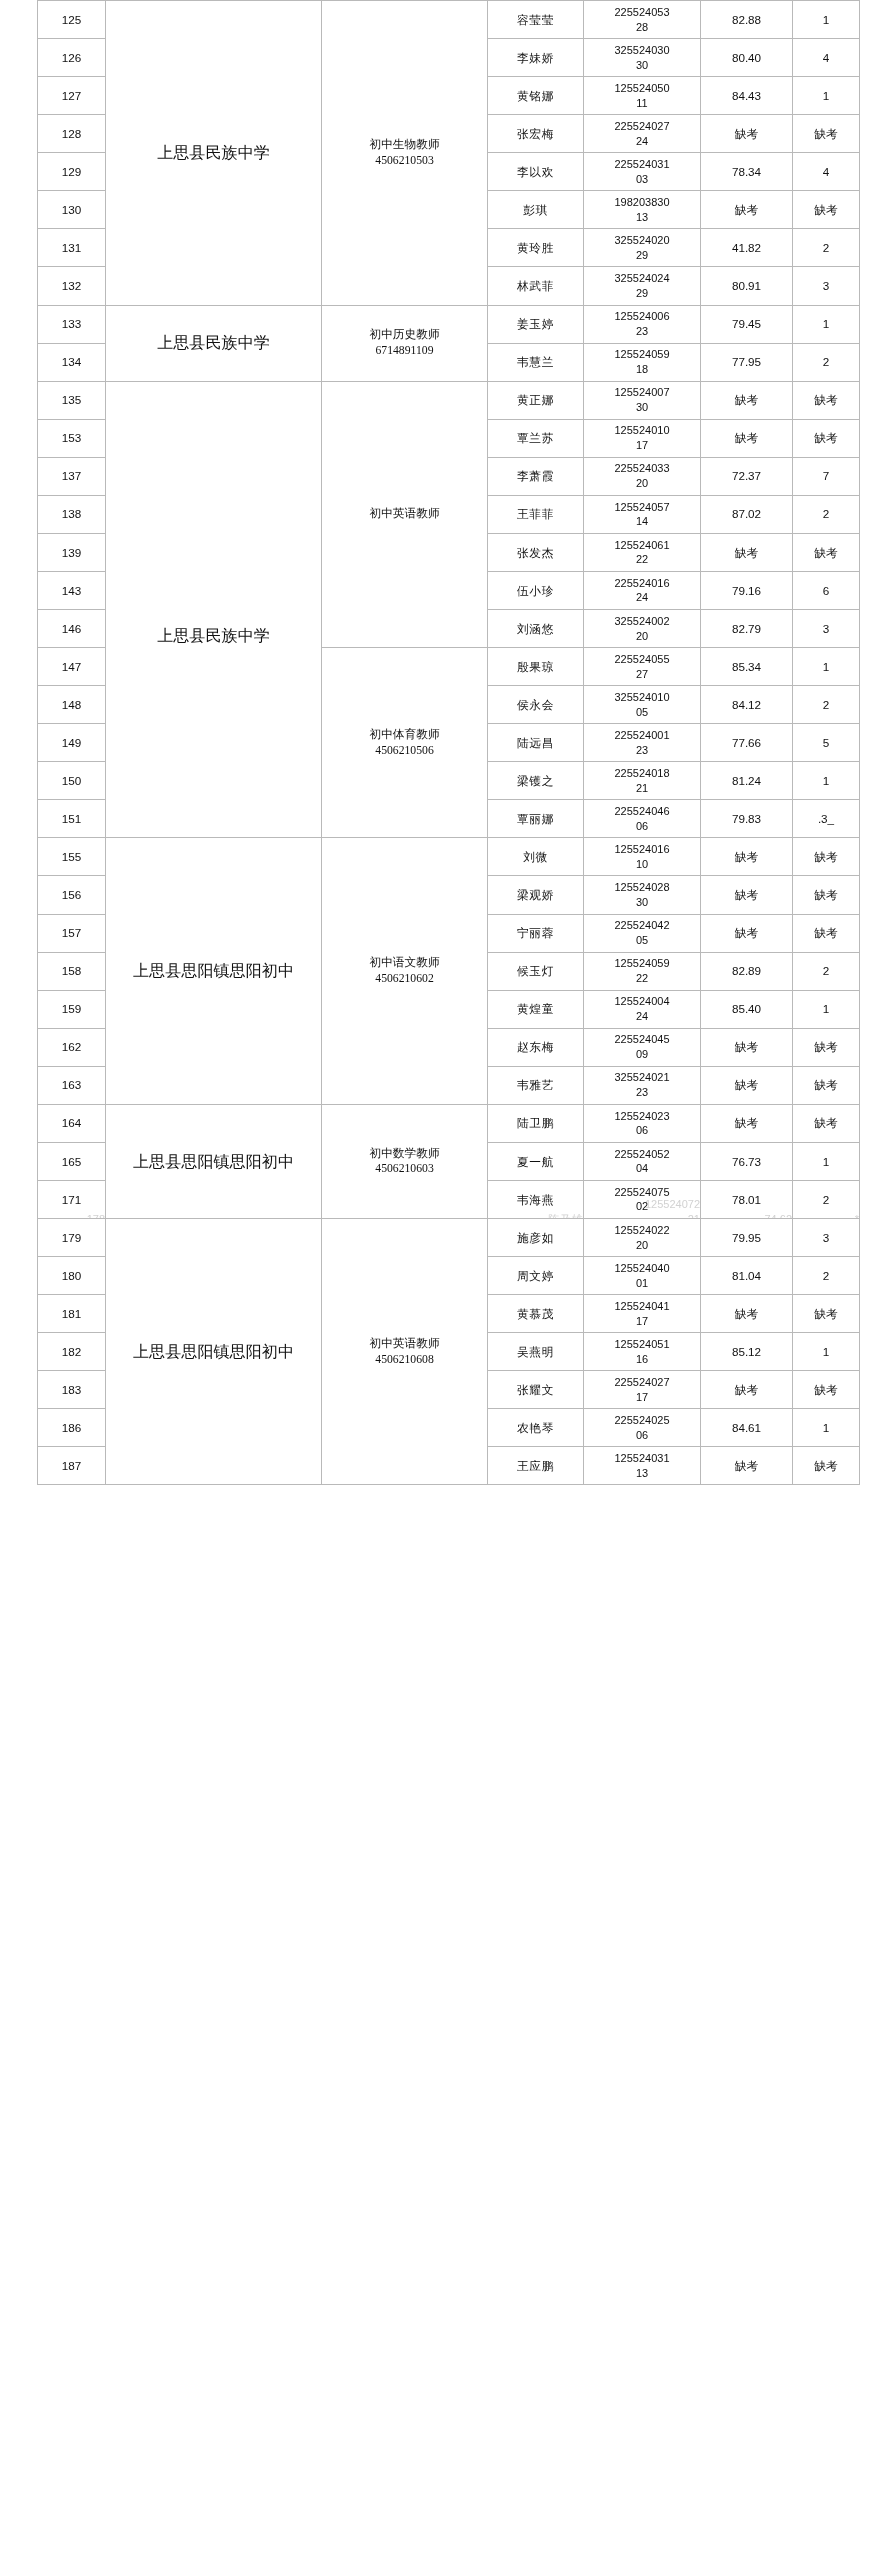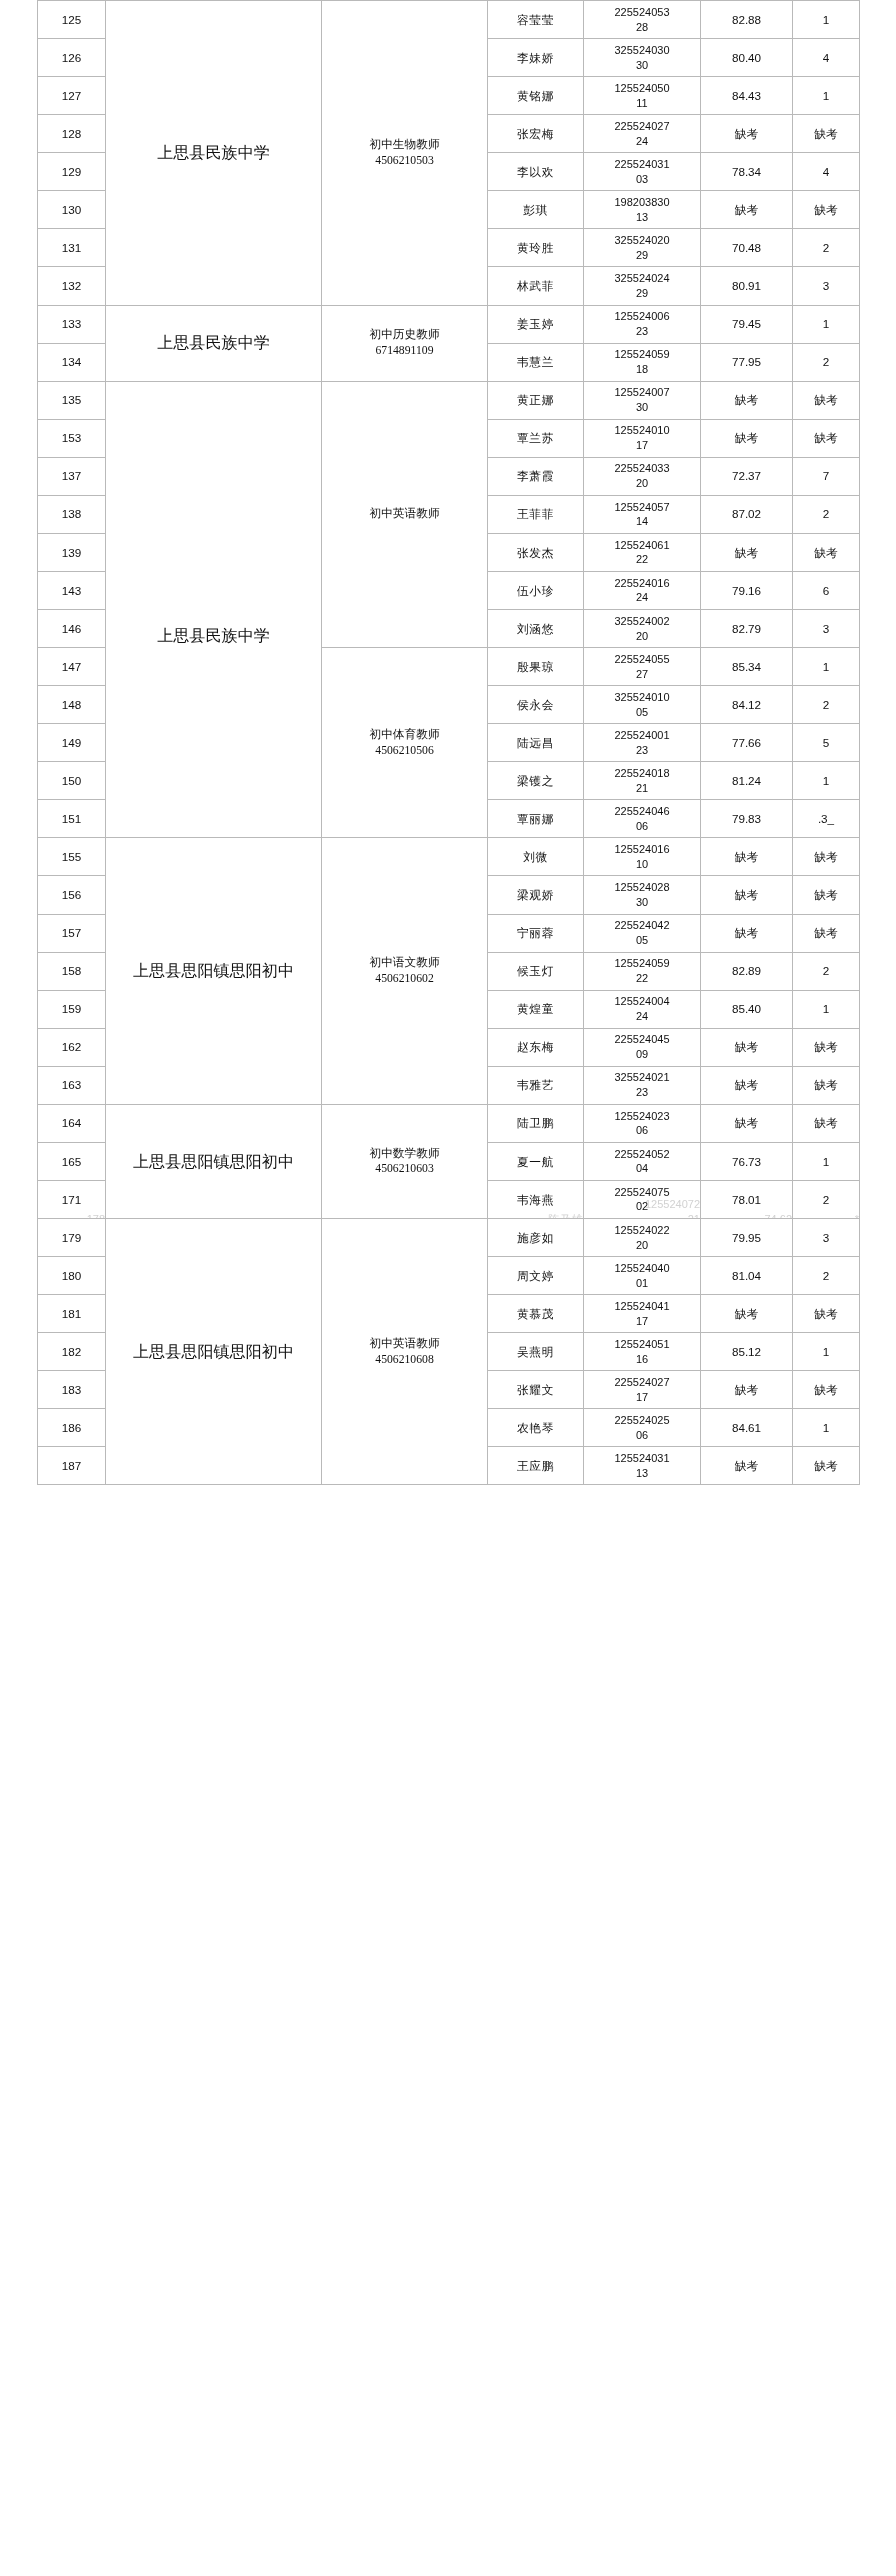--- a/index.html
+++ b/index.html
@@ -153,21 +153,21 @@
       <td class="cell-rank">缺考</td>
     </tr>
 
     <tr class="row">
       <td class="cell-no">131</td>
       <td class="cell-name">黄玲胜</td>
       <td class="cell-id">
             <div>325524020</div>
             <div>29</div>
           </td>
-      <td class="cell-score">70.48</td>
+      <td class="cell-score">41.82</td>
       <td class="cell-rank">2</td>
     </tr>
 
     <tr class="row">
       <td class="cell-no">132</td>
       <td class="cell-name">林武菲</td>
       <td class="cell-id">
             <div>325524024</div>
             <div>29</div>
           </td>

